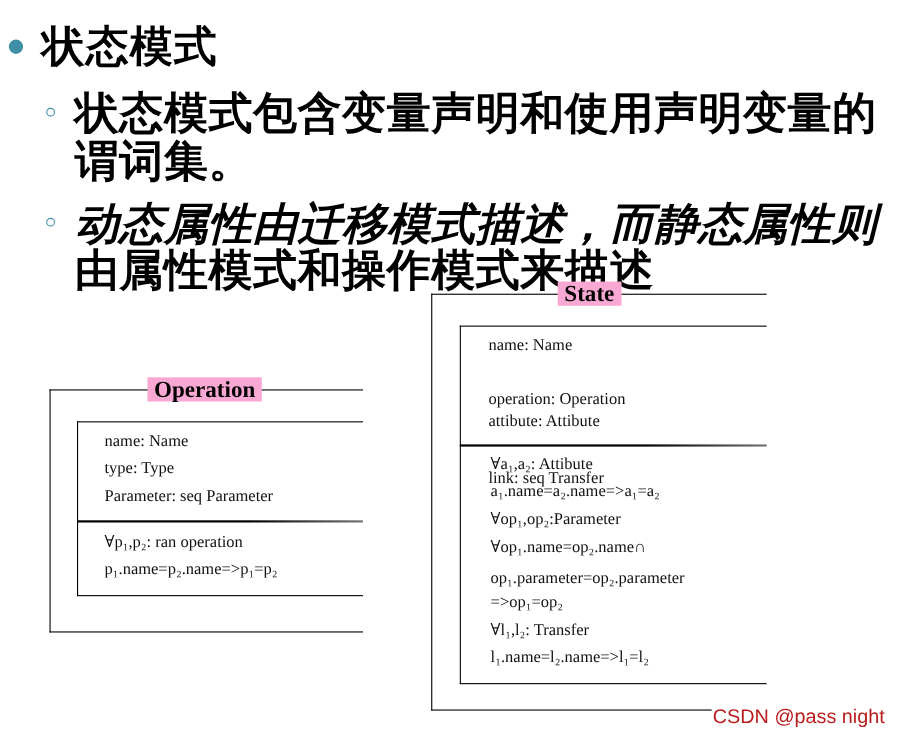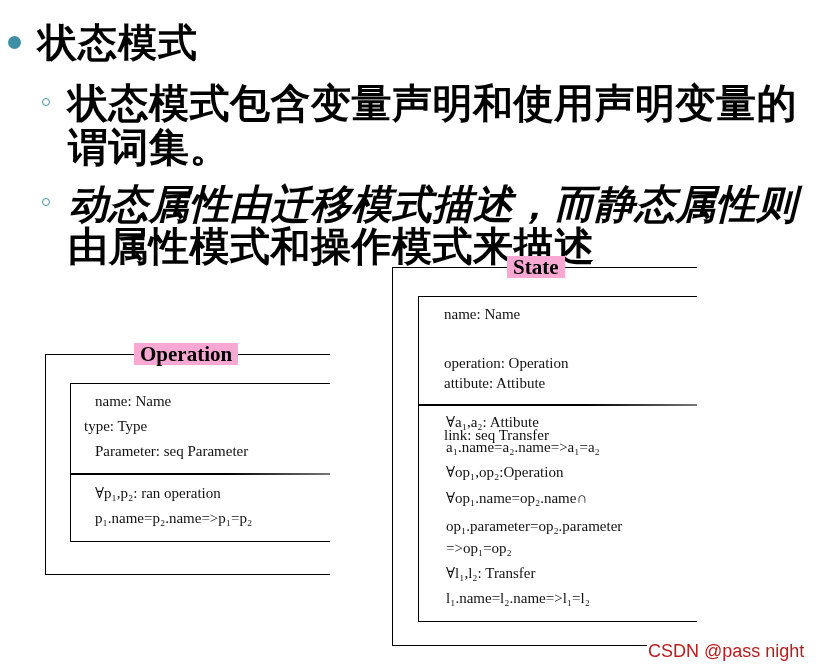--- a/index.html
+++ b/index.html
@@ -60,21 +60,21 @@
   <div class="abs line-v" style="left:45px; top:354px; height:221px;"></div>
   <div class="abs line-h" style="left:45px; top:574px; width:285px;"></div>
   <div class="abs frame-title" style="left:134px; top:343px;">Operation</div>
 
   <div class="abs line-h" style="left:70px; top:383px; width:260px;"></div>
   <div class="abs line-v" style="left:70px; top:383px; height:159px;"></div>
   <div class="abs line-h grey" style="left:70px; top:473px; width:260px;"></div>
   <div class="abs line-h" style="left:70px; top:541px; width:260px;"></div>
 
   <div class="abs schema-text" style="left:95px; top:389px;">name: Name</div>
-  <div class="abs schema-text" style="left:84px; top:414px;font-family:Liberation Serif, serif;">type: Type</div>
+  <div class="abs schema-text" style="left:95px; top:414px;font-family:Liberation Serif, serif;">type: Type</div>
   <div class="abs schema-text" style="left:95px; top:439px;">Parameter: seq Parameter</div>
 
   <div class="abs schema-text" style="left:95px; top:481px;">∀p₁,p₂: ran operation</div>
   <div class="abs schema-text" style="left:95px; top:506px;">p₁.name=p₂.name=&gt;p₁=p₂</div>
 </div>
 
 <div>
 
   <div class="abs line-h" style="left:392px; top:267px; width:305px;"></div>
   <div class="abs line-v" style="left:392px; top:267px; height:379px;"></div>
@@ -86,21 +86,21 @@
   <div class="abs line-h grey" style="left:418px; top:404px; width:279px;"></div>
   <div class="abs line-h" style="left:418px; top:621px; width:279px;"></div>
 
   <div class="abs schema-text" style="left:444px; top:302px;">name: Name</div>
   <div class="abs schema-text" style="left:444px; top:327px;margin-top:44px;">attibute: Attibute</div>
   <div class="abs schema-text" style="left:444px; top:351px;">operation: Operation</div>
   <div class="abs schema-text" style="left:444px; top:375px;margin-top:48px;">link: seq Transfer</div>
 
   <div class="abs schema-text" style="left:446px; top:410px;">∀a₁,a₂: Attibute</div>
   <div class="abs schema-text" style="left:446px; top:435px;">a₁.name=a₂.name=&gt;a₁=a₂</div>
-  <div class="abs schema-text" style="left:446px; top:460px;">∀op₁,op₂:Operation</div>
+  <div class="abs schema-text" style="left:446px; top:460px;">∀op₁,op₂:Parameter</div>
   <div class="abs schema-text" style="left:446px; top:486px;">∀op₁.name=op₂.name∩</div>
   <div class="abs schema-text" style="left:446px; top:514px;">op₁.parameter=op₂.parameter</div>
   <div class="abs schema-text" style="left:446px; top:536px;">=&gt;op₁=op₂</div>
   <div class="abs schema-text" style="left:446px; top:561px;">∀l₁,l₂: Transfer</div>
   <div class="abs schema-text" style="left:446px; top:586px;">l₁.name=l₂.name=&gt;l₁=l₂</div>
 </div>
 
 <div class="abs watermark" style="left:648px; top:641px;">CSDN @pass night</div>
 
 </body></html>

